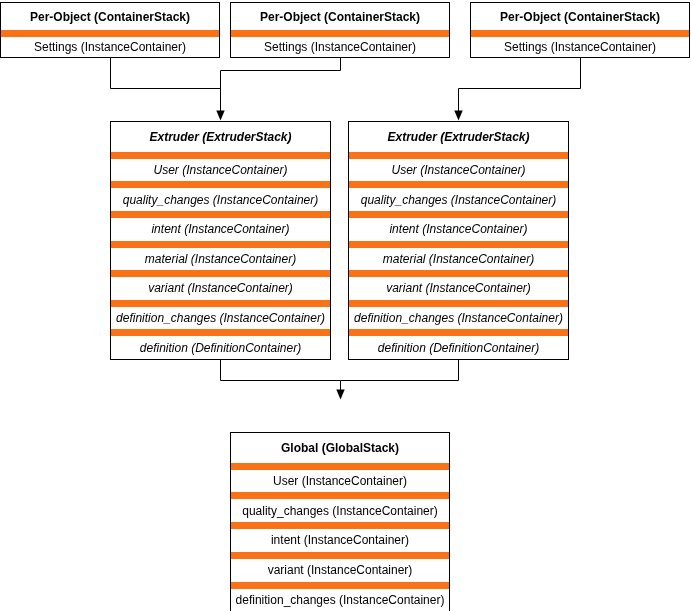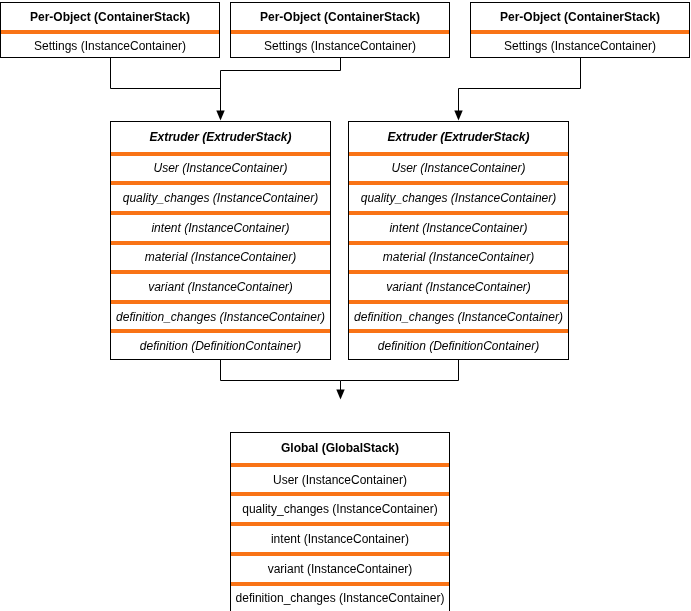--- a/index.html
+++ b/index.html
@@ -26,21 +26,21 @@
     border: 1px solid #000000;
     display: grid;
   }
   .rows-2 { grid-template-rows: repeat(2, 1fr); }
   .rows-7 { grid-template-rows: repeat(7, 1fr); }
   .rows-8 { grid-template-rows: repeat(8, 1fr); font-style: italic; }
   .stack-box > div {
     display: flex;
     align-items: center;
     justify-content: center;
-    border-top: 4px solid #f97316;
+    border-top: 7px solid #f97316;
     padding: 0 2px;
     white-space: nowrap;
     overflow: hidden;
   }
   .stack-box > div:first-child {
     border-top: none;
     font-weight: bold;
   }
 </style>
 </head>

